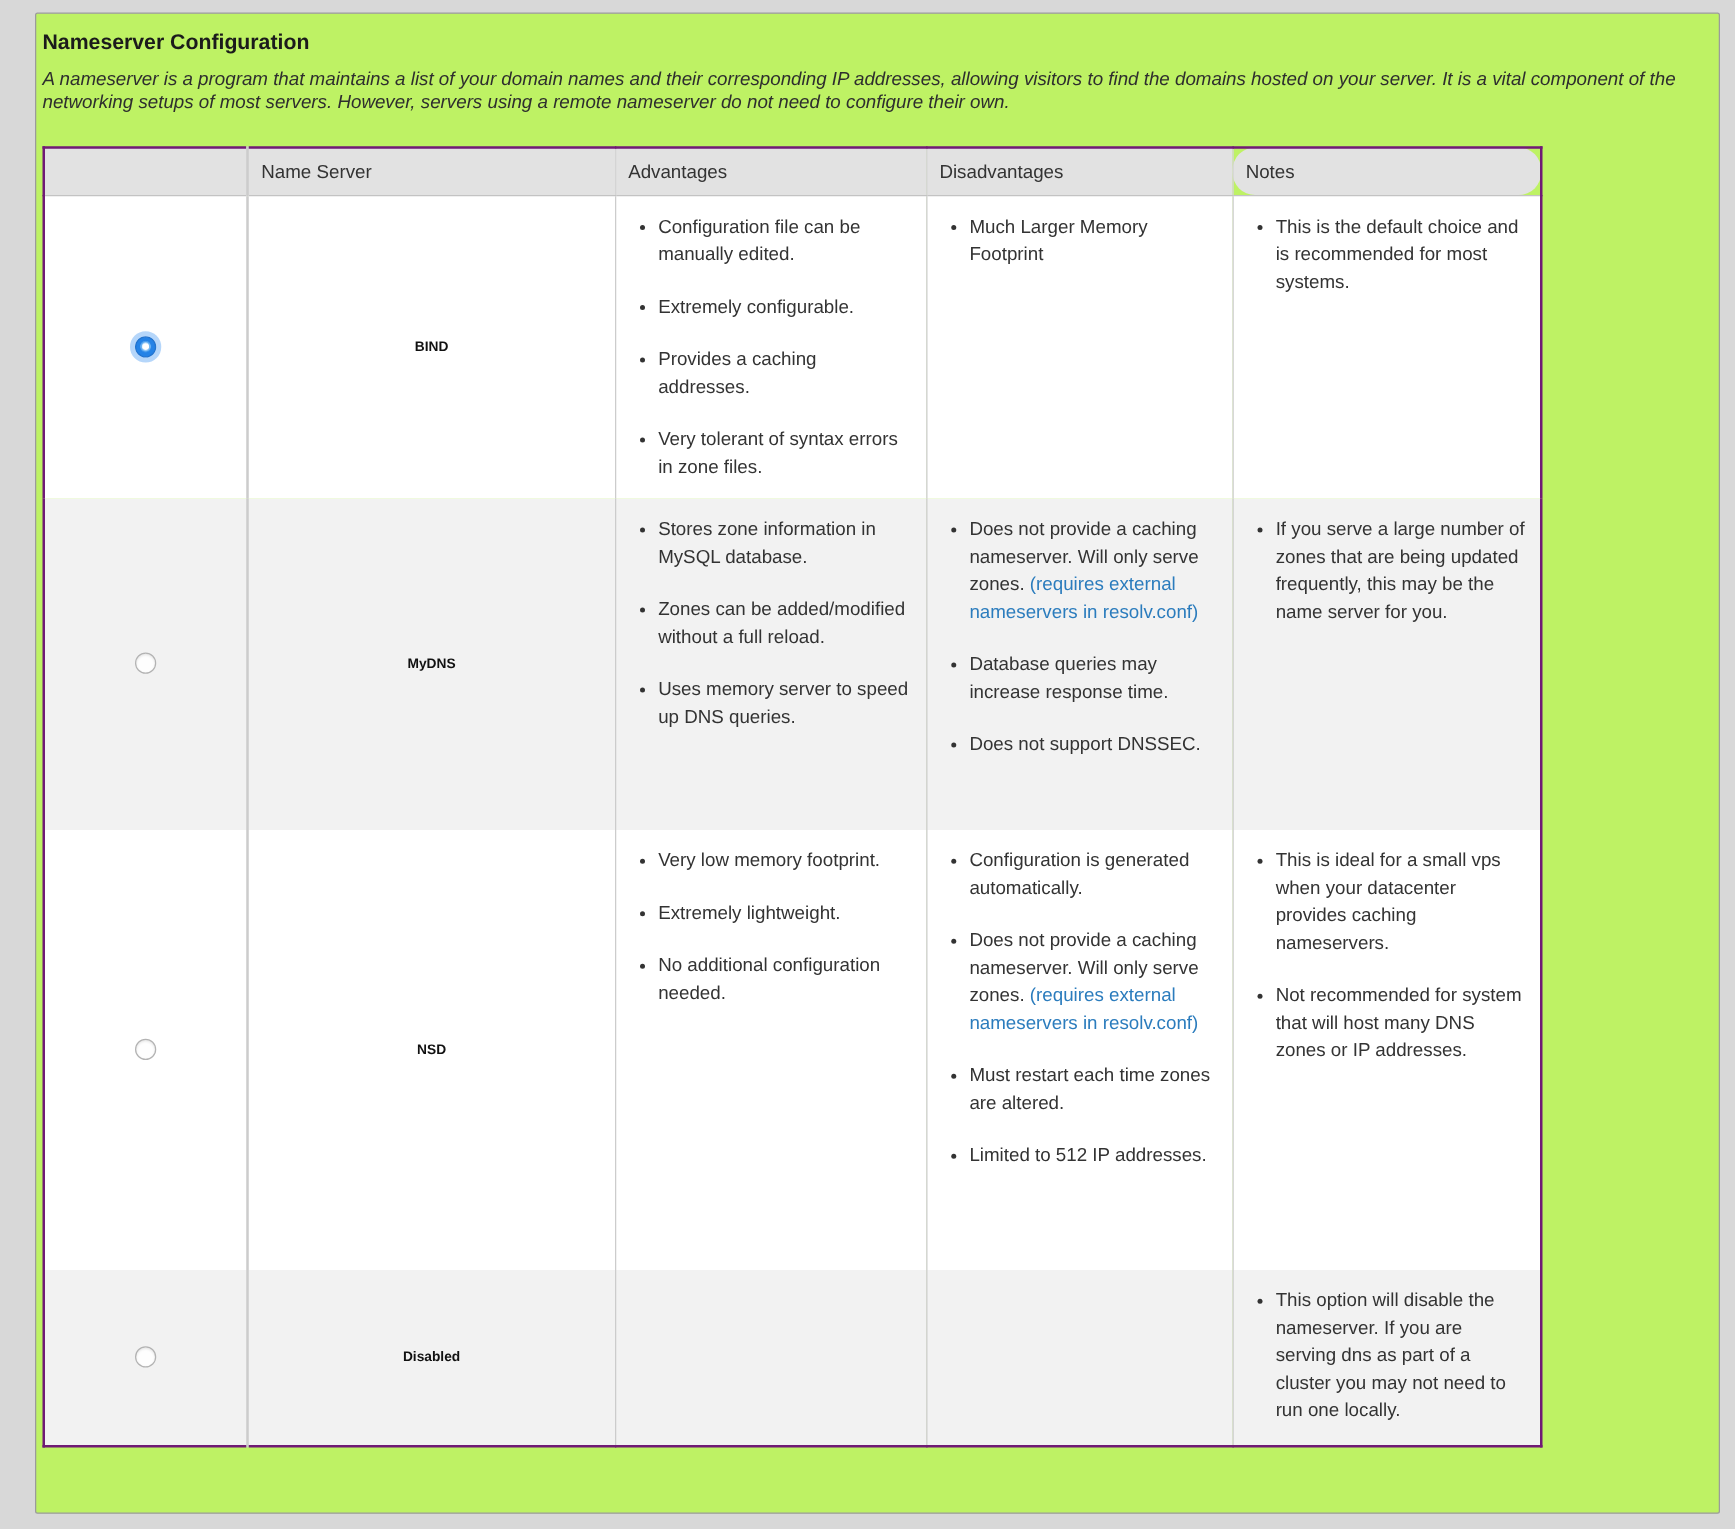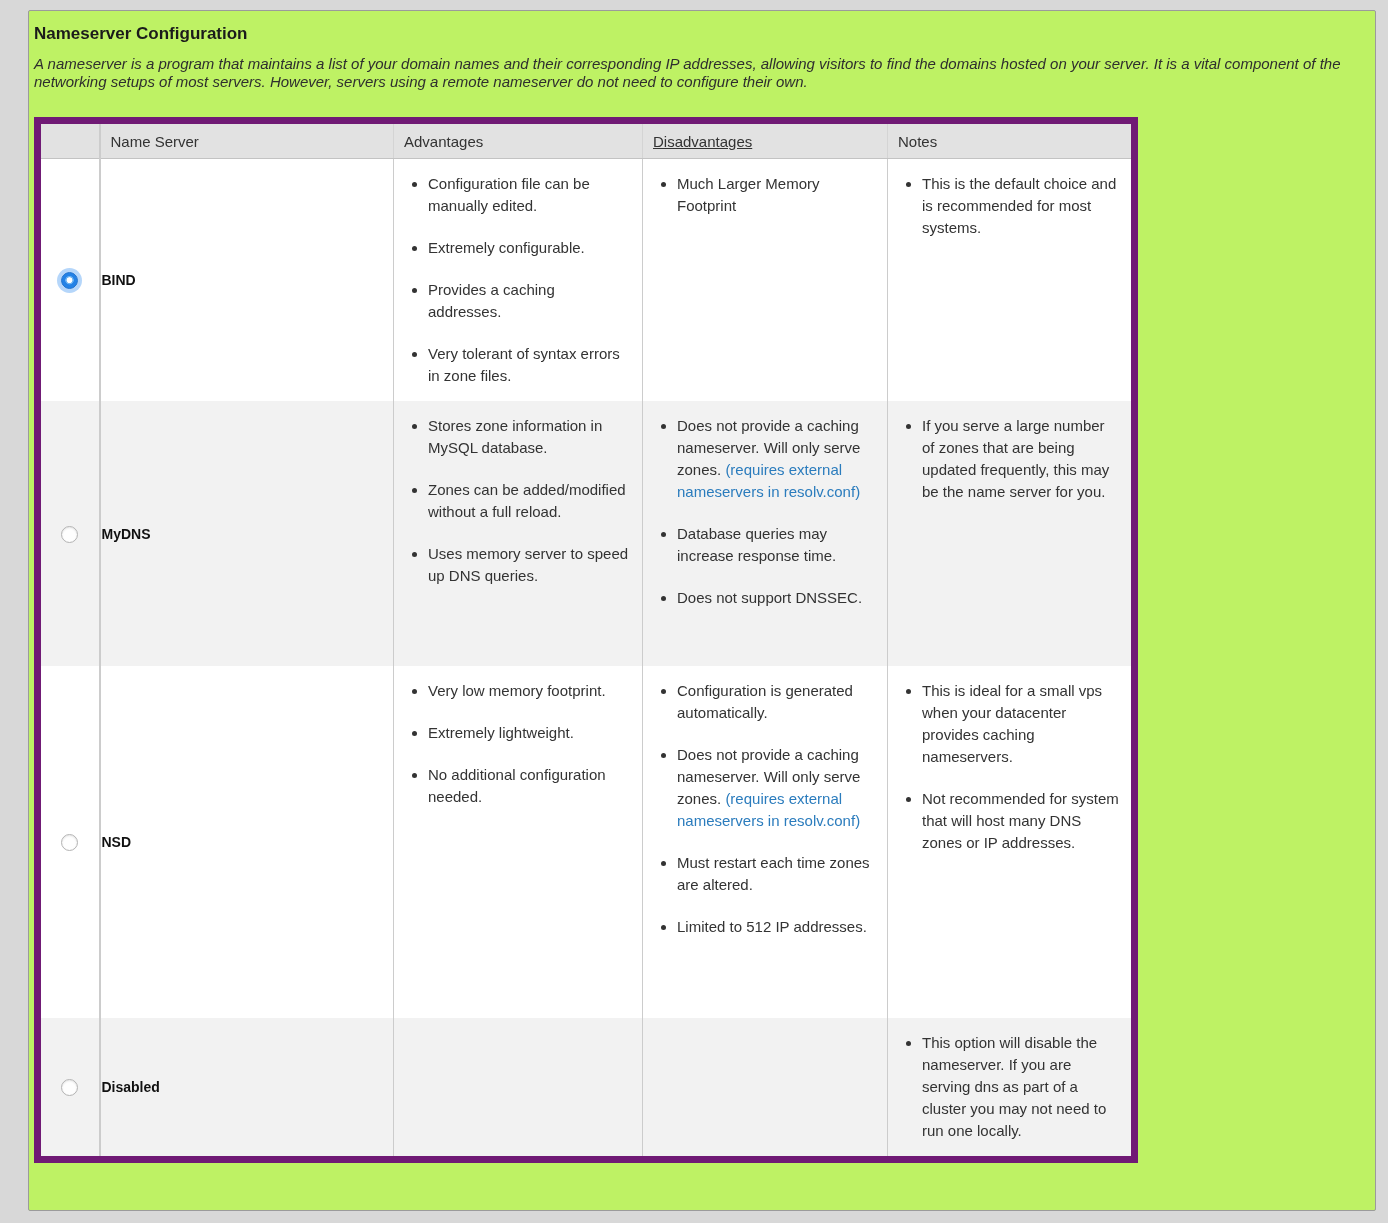--- a/index.html
+++ b/index.html
@@ -24,48 +24,48 @@
   }
   .intro{
     font-style:italic;font-size:15px;line-height:18px;color:#2e2e2e;
     margin:0 0 26px 0;max-width:1330px;
   }
   .hint{
     font-size:14.5px;color:#1f1f1f;margin:0 0 13px 0;
   }
   table.ns-table{
     border-collapse:collapse;
-    width:1104px;
-    border:7px solid #701a75;
+    width:1200px;
+    border:2px solid #701a75;
     table-layout:fixed;
   }
   .ns-table th{
     background:#e2e2e2;
     font-weight:400;font-size:15px;color:#333;
     text-align:left;
     height:38px;
     padding:4px 10px;
     border-bottom:1px solid #c3c3c3;
     border-right:1px solid #d4d4d4;
     box-sizing:border-box;
   }
-  .ns-table th:last-child{border-right:none;}
+  .ns-table th:last-child{border-right:none;border-radius:18px;}
   .ns-table th.radio-col{border-right:2px solid #cccccc;}
   .ns-table td{
     border-right:1px solid #cccccc;
     box-sizing:border-box;
   }
   .ns-table td:last-child{border-right:none;}
   .ns-table td.radio-cell{
     width:24px;text-align:center;vertical-align:middle;
     border-right:2px solid #cccccc;
   }
   .ns-table td.name-cell{
-    width:294px;text-align:left;vertical-align:middle;
-    font-weight:bold;font-size:14px;color:#111;
+    width:294px;text-align:center;vertical-align:middle;
+    font-weight:bold;font-size:11px;color:#111;
   }
   .ns-table td.list-cell{
     vertical-align:top;
     padding:14px 12px 14px 10px;
     font-size:15px;line-height:22px;color:#333;
     width:249px;
   }
   .row-even td{background:#ffffff;}
   .row-odd td{background:#f2f2f2;}
   .ns-table ul{margin:0;padding:0 0 0 24px;}
@@ -92,21 +92,21 @@
 <div class="panel">
   <h1 class="page-title">Nameserver Configuration</h1>
   <p class="intro">A nameserver is a program that maintains a list of your domain names and their corresponding IP addresses, allowing visitors to find the domains hosted on your server. It is a vital component of the networking setups of most servers. However, servers using a remote nameserver do not need to configure their own.</p>
 
   <table class="ns-table">
     <thead>
       <tr>
         <th class="radio-col"></th>
         <th style="width:294px;">Name Server</th>
         <th style="width:249px;">Advantages</th>
-        <th style="width:245px;text-decoration:underline;">Disadvantages</th>
+        <th style="width:245px;">Disadvantages</th>
         <th style="width:247px;">Notes</th>
       </tr>
     </thead>
     <tbody id="rows">
         <tr class="row-even" style="height: 239px;">
           <td class="radio-cell"><span class="radio selected" role="radio" aria-checked="true"></span></td>
           <td class="name-cell">BIND</td>
           <td class="list-cell">
             <ul>
               <li><span>Configuration file can be manually edited.</span></li>

